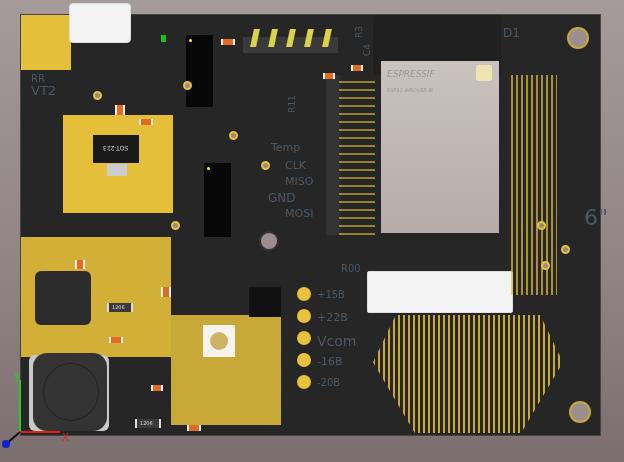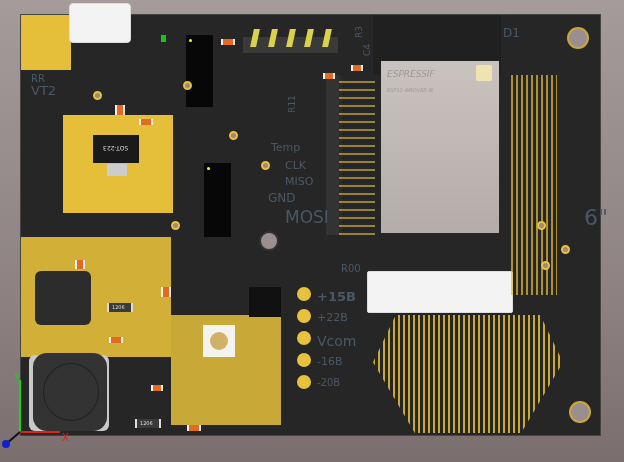--- a/index.html
+++ b/index.html
@@ -66,28 +66,28 @@
   <div class="abs" style="left:455px;top:50px;width:16px;height:16px;background:#efe3b0;border-radius:2px;"></div>
 
   <div class="silk" style="left:482px;top:11px;font-size:12px;">D1</div>
   <div class="silk" style="left:10px;top:58px;font-size:10px;">RR</div>
   <div class="silk" style="left:10px;top:68px;font-size:13px;">VT2</div>
   <div class="silk" style="left:563px;top:190px;font-size:22px;">6"</div>
   <div class="silk" style="left:250px;top:126px;font-size:11px;">Temp</div>
   <div class="silk" style="left:264px;top:144px;font-size:11px;">CLK</div>
   <div class="silk" style="left:264px;top:160px;font-size:11px;">MISO</div>
   <div class="silk" style="left:247px;top:176px;font-size:12px;">GND</div>
-  <div class="silk" style="left:264px;top:192px;font-size:17px;">MOSI</div>
+  <div class="silk" style="left:264px;top:192px;font-size:11px;">MOSI</div>
   <div class="silk" style="left:262px;top:84px;font-size:9px;transform:rotate(-90deg);">R11</div>
   <div class="silk" style="left:332px;top:12px;font-size:9px;transform:rotate(-90deg);">R3</div>
   <div class="silk" style="left:340px;top:30px;font-size:9px;transform:rotate(-90deg);">C4</div>
   <div class="silk" style="left:320px;top:248px;font-size:10px;">R00</div>
 
   <div class="pad" style="left:276px;top:272px;width:14px;height:14px;"></div>
-  <div class="silk" style="left:296px;top:274px;font-size:13px;font-weight:bold;">+15B</div>
+  <div class="silk" style="left:296px;top:274px;font-size:10px;">+15B</div>
   <div class="pad" style="left:276px;top:294px;width:14px;height:14px;"></div>
   <div class="silk" style="left:296px;top:296px;font-size:11px;">+22B</div>
   <div class="pad" style="left:276px;top:316px;width:14px;height:14px;"></div>
   <div class="silk" style="left:296px;top:318px;font-size:14px;">Vcom</div>
   <div class="pad" style="left:276px;top:338px;width:14px;height:14px;"></div>
   <div class="silk" style="left:296px;top:340px;font-size:11px;">-16B</div>
   <div class="pad" style="left:276px;top:360px;width:14px;height:14px;"></div>
   <div class="silk" style="left:296px;top:362px;font-size:10px;">-20B</div>
 
   <div class="ic" style="left:228px;top:272px;width:32px;height:30px;background:#111;"></div>

